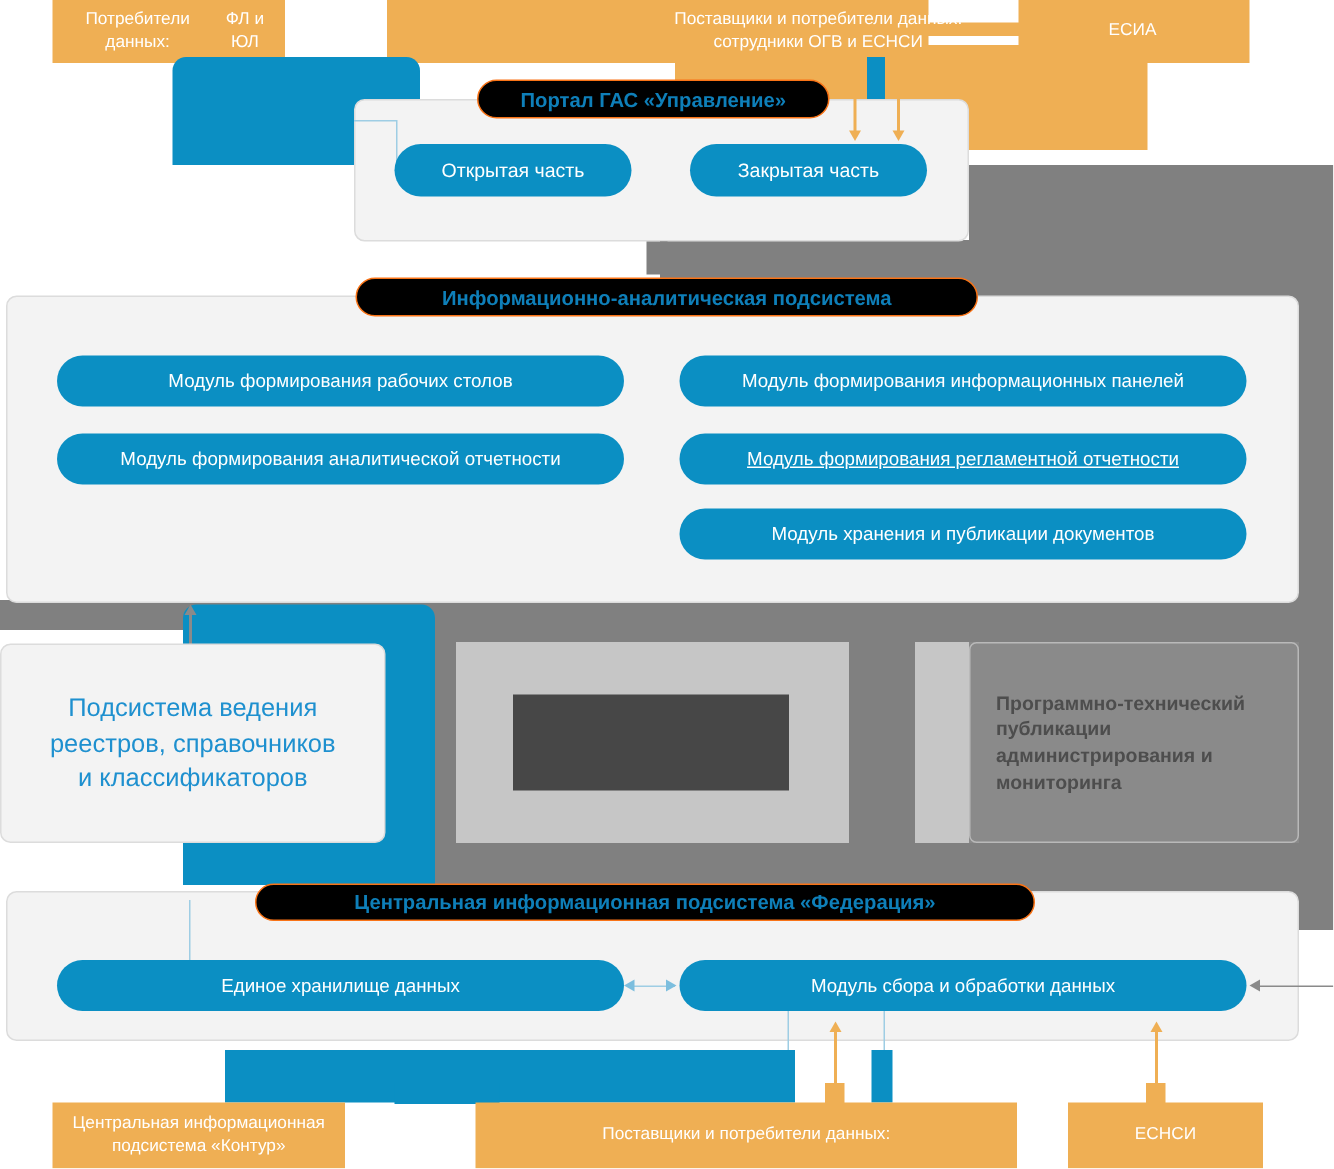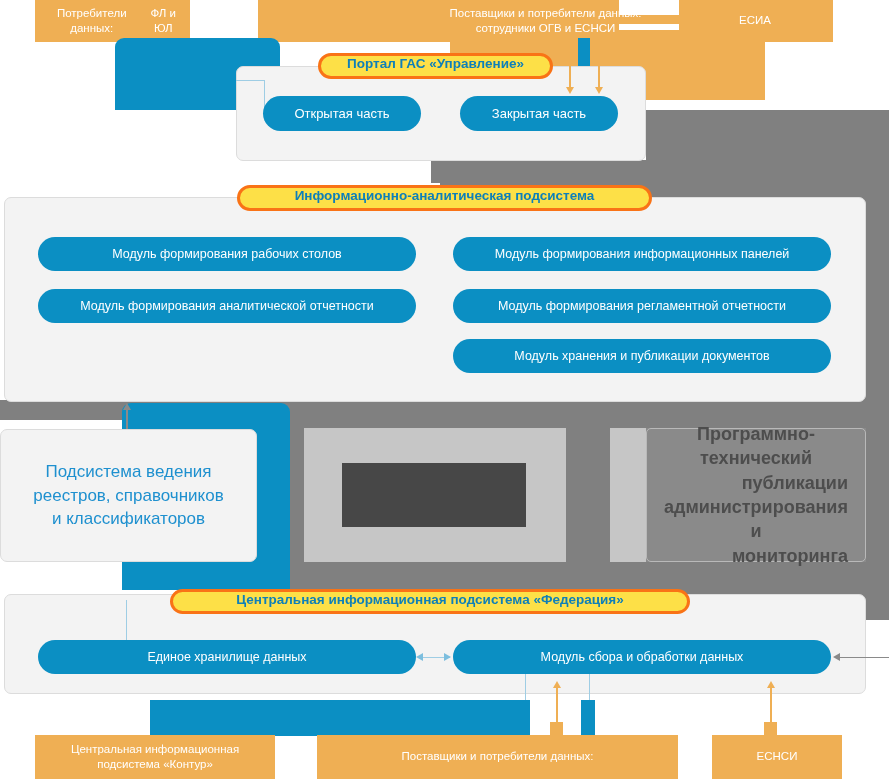--- a/index.html
+++ b/index.html
@@ -56,27 +56,28 @@
   }
   .panel-gray-outline {
     background: transparent;
     border: 1px solid #b9b9b9;
     border-radius: 5px;
     box-sizing: border-box;
   }
 
   
   .pill-title {
-    background: #fde047;
-    border: 3px solid #f97316;
+    background: #000000;
+    border: 1px solid #f97316;
     border-radius: 16px;
     color: #0e7fb9;
     font-weight: bold;
     font-size: 13.5px;
     display: flex;
+    align-items: center;
     justify-content: center;
     text-align: center;
     box-sizing: border-box;
     white-space: nowrap;
     padding: 0 14px;
   }
 
   
   .mod-btn {
     background: #0b8fc3;
@@ -103,26 +104,26 @@
     line-height: 1.38;
     text-align: center;
     display: flex;
     align-items: center;
     justify-content: center;
     box-sizing: border-box;
     padding: 0 10px;
   }
   .ptk-text {
     color: #4d4d4d;
-    font-size: 18px;
+    font-size: 13px;
     font-weight: bold;
     line-height: 1.35;
     text-align: center;
     display: flex;
-    align-items: flex-end;
+    align-items: flex-start;
     justify-content: center;
     box-sizing: border-box;
     padding: 0 18px;
   }
 
   .gray-light { background: #c6c6c6; }
   .gray-dark  { background: #474747; }
   .gray-mid   { background: #8a8a8a; }
 
   
@@ -235,21 +236,21 @@
   <div class="abs mod-btn" style="left:38px; top:237px; width:378px; height:34px;">
     <span>Модуль формирования рабочих столов</span>
   </div>
   <div class="abs mod-btn" style="left:38px; top:289px; width:378px; height:34px;">
     <span>Модуль формирования аналитической отчетности</span>
   </div>
 
   <div class="abs mod-btn" style="left:453px; top:237px; width:378px; height:34px;">
     <span>Модуль формирования информационных панелей</span>
   </div>
-  <div class="abs mod-btn" style="left:453px; top:289px; width:378px; height:34px;">
+  <div class="abs mod-btn" style="left:453px; top:289px; width:378px; height:34px;text-decoration:underline;">
     <span>Модуль формирования регламентной отчетности</span>
   </div>
   <div class="abs mod-btn" style="left:453px; top:339px; width:378px; height:34px;">
     <span>Модуль хранения и публикации документов</span>
   </div>
 
   <div class="abs blue-rail-r" style="left:122px; top:403px; width:168px; height:187px;"></div>
 
   <div class="abs line-v-gray" style="left:126px; top:409px; height:22px;"></div>
   <div class="abs arrow-up-gray" style="left:122.5px; top:403px;"></div>
@@ -305,21 +306,21 @@
   <div class="abs line-v-orange" style="left:770px; top:688px; height:52px;"></div>
   <div class="abs arrow-up-orange" style="left:766.5px; top:681px;"></div>
 
   <div class="abs blue-rail" style="left:150px; top:700px; width:380px; height:35px;"></div>
   <div class="abs blue-rail" style="left:581px; top:700px; width:14px; height:35px;"></div>
   <div class="abs blue-rail" style="left:263px; top:722px; width:70px; height:14px;"></div>
 
   <div class="abs orange-plain" style="left:550px; top:722px; width:13px; height:14px;"></div>
   <div class="abs orange-plain" style="left:764px; top:722px; width:13px; height:14px;"></div>
 
-  <div class="abs orange-box" style="left:35px; top:735px; width:240px; height:44px; flex-direction:column;">
+  <div class="abs orange-box" style="left:35px; top:735px; width:195px; height:44px; flex-direction:column;">
     <span>Центральная информационная</span>
     <span>подсистема «Контур»</span>
   </div>
 
   <div class="abs orange-box" style="left:317px; top:735px; width:361px; height:44px; flex-direction:column;">
     <span>Поставщики и потребители данных:</span>
   </div>
 
   <div class="abs orange-box" style="left:712px; top:735px; width:130px; height:44px;">
     <span>ЕСНСИ</span>

